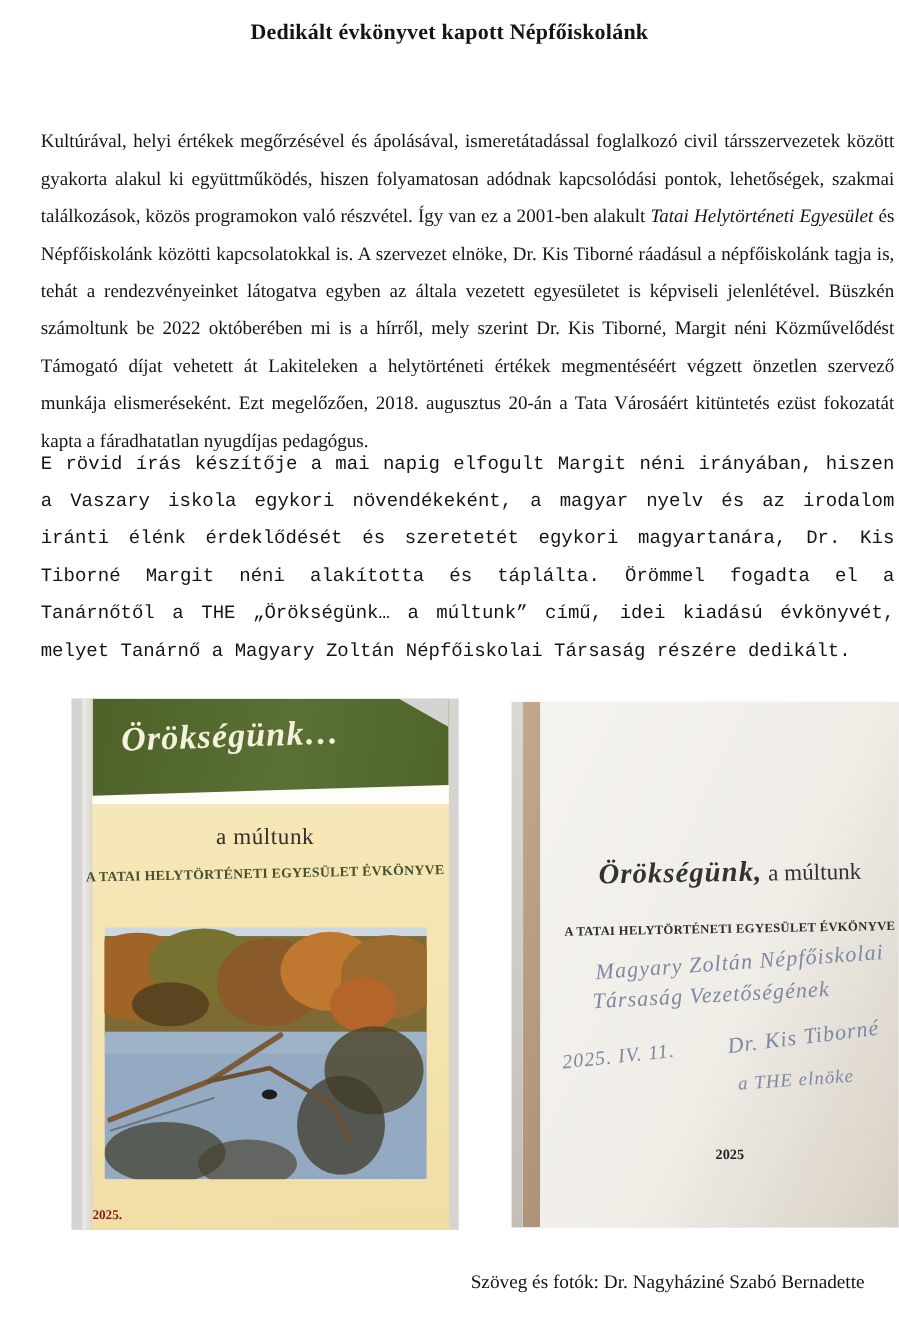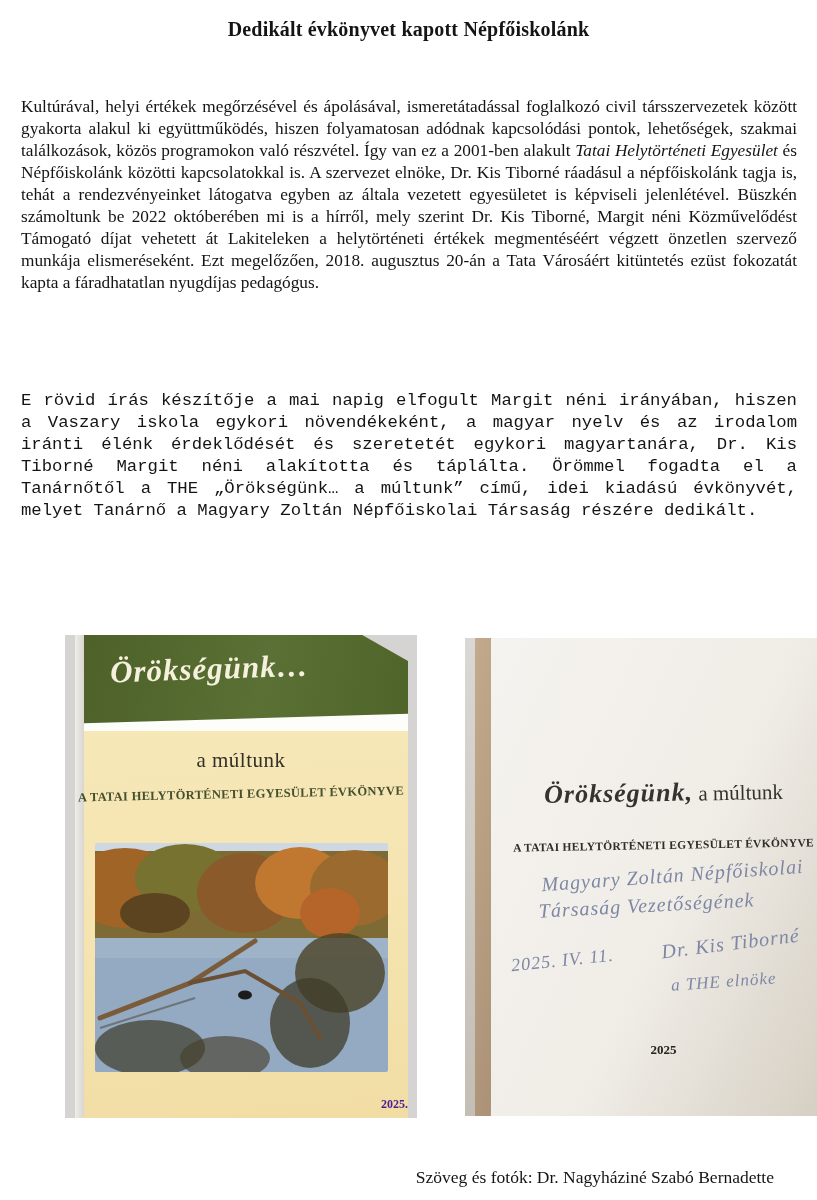--- a/index.html
+++ b/index.html
@@ -5,22 +5,22 @@
   html,body{margin:0;padding:0;background:#ffffff;}
   .page{
     position:relative;width:817px;height:1200px;background:#ffffff;
     font-family:"Liberation Serif", serif;color:#141414;overflow:hidden;
   }
   .doc-title{
     position:absolute;top:18px;left:0;right:0;text-align:center;
     font-size:20px;font-weight:bold;letter-spacing:.2px;margin:0;
   }
   .bodytext{
-    position:absolute;left:21px;width:776px;margin:0;
-    font-size:17.3px;line-height:22px;text-align:justify;
+    position:absolute;left:21px;width:776px;margin:16px;
+    font-size:17.3px;line-height:34px;text-align:justify;
   }
   #para1{top:96px;}
   #para2{top:390px;font-family:Liberation Mono, monospace;}
   #para3{top:534px;}
   .bodytext em{font-style:italic;}
 
   
   .fig-left{
     position:absolute;left:25px;top:619px;width:352px;height:483px;
     background:#d5d4d2;overflow:hidden;
@@ -46,22 +46,22 @@
   }
   .cover-series{
     position:absolute;top:152px;left:0;width:100%;text-align:center;margin:0;
     font-size:12.5px;font-weight:bold;color:#45502f;letter-spacing:.3px;
     transform:rotate(-1.2deg);
   }
   .lakewrap{position:absolute;left:30px;top:208px;width:293px;height:229px;}
   .lakewrap svg{display:block;width:100%;height:100%;border-radius:2px;
     filter:blur(.4px);}
   .cover-year{
-    position:absolute;top:462px;left:19px;right:9px;text-align:right;margin:0;
-    font-size:12px;font-weight:bold;color:#4c1d95;
+    position:absolute;top:462px;left:19px;right:9px;text-align:left;margin:0;
+    font-size:12px;font-weight:bold;color:#7f1d1d;
   }
 
   
   .fig-right{
     position:absolute;left:425px;top:622px;width:363px;height:478px;
     background:#e7e3dc;overflow:hidden;
   }
   .wall-strip{position:absolute;left:0;top:0;width:10px;height:100%;
     background:linear-gradient(#dad8d4,#c3beb6);}
   .edge-strip{position:absolute;left:10px;top:0;width:24px;height:100%;
@@ -82,21 +82,21 @@
     transform:rotate(-4deg);}
   .hand2{top:256px;left:40px;right:40px;text-align:center;font-size:20px;
     transform:rotate(-3deg);}
   .hand-date{top:312px;left:46px;font-size:18px;transform:rotate(-6deg);}
   .hand-sig{top:294px;left:196px;font-size:20px;transform:rotate(-7deg);}
   .hand-role{top:334px;left:206px;font-size:17px;transform:rotate(-4deg);}
   .r-year{position:absolute;top:404px;left:34px;right:0;text-align:center;margin:0;
     font-size:13px;font-weight:bold;color:#24231f;}
 
   .credit{
-    position:absolute;top:1151px;left:0;right:27px;text-align:right;margin:16px;
+    position:absolute;top:1151px;left:0;right:27px;text-align:right;margin:4px;
     font-size:17.5px;
   }
 </style>
 </head>
 <body>
 
 <div class="page">
 
   <h1 class="doc-title">Dedikált évkönyvet kapott Népfőiskolánk</h1>
 

